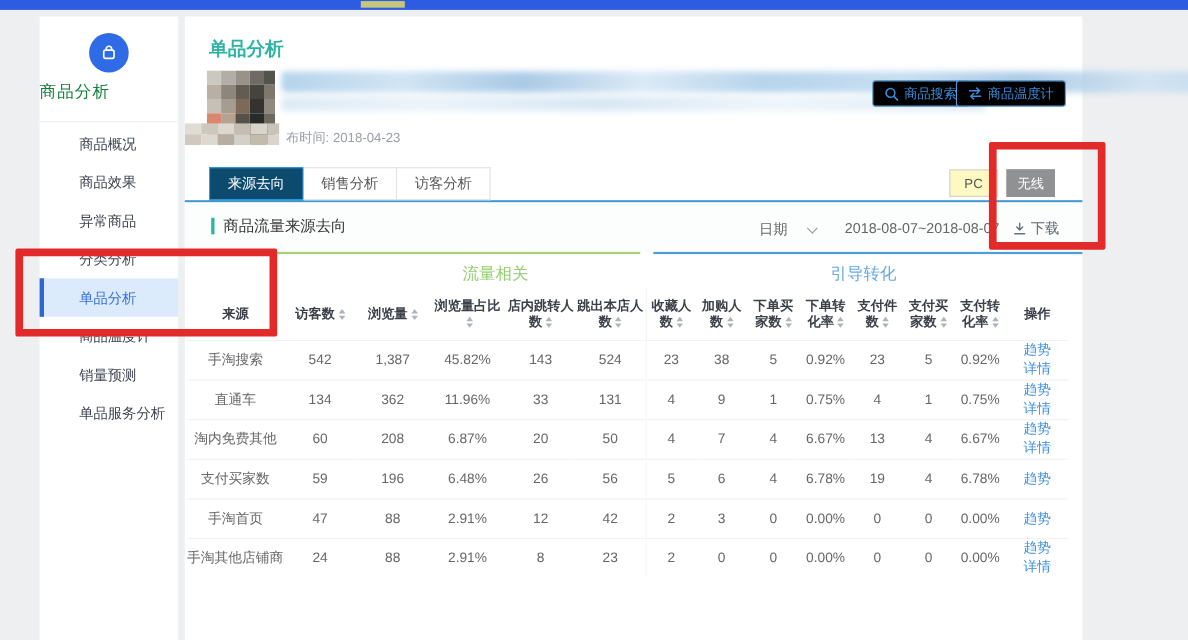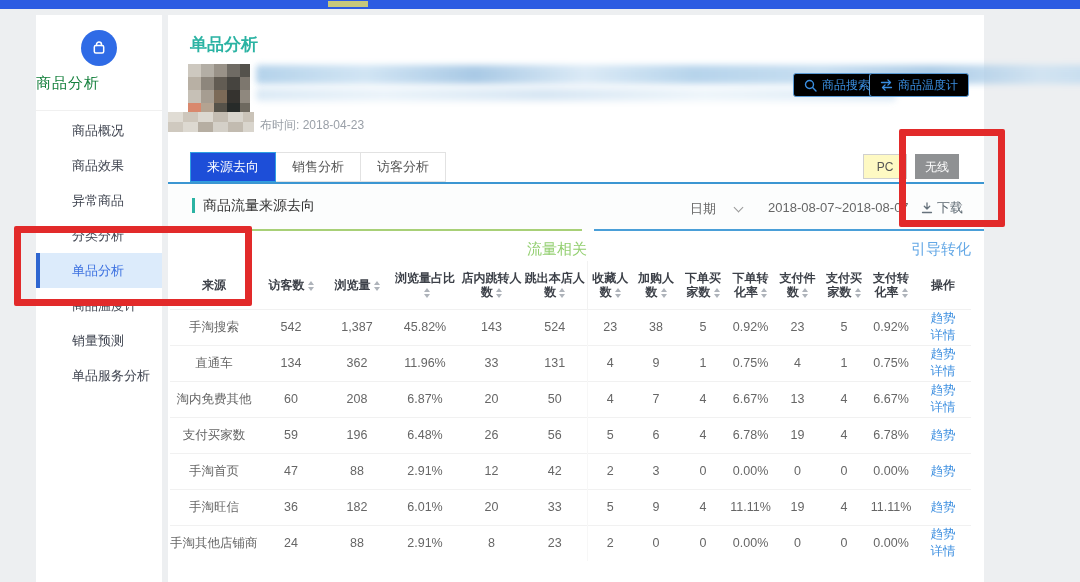--- a/index.html
+++ b/index.html
@@ -38,41 +38,41 @@
     padding:0 10px;background:#000000;border:1px solid #5b9bd5;border-radius:3px;color:#3a8ee0;font-size:12px;cursor:pointer;
     font-family:"Liberation Sans","DejaVu Sans",sans-serif}
   #btn-search{left:625px}
   #btn-thermo{left:701px}
 
   
   #tabs{position:absolute;left:22px;top:137px;display:flex;z-index:4}
   .tab{height:30px;line-height:28px;padding:0 16px;font-size:13px;color:#555;background:#fff;
     border:1px solid #e2e2e2;border-left:none;cursor:pointer}
   .tab:first-child{border-left:1px solid #e2e2e2}
-  .tab.active{background:#1d4ed8;border-color:#2e9fe2;color:#fff}
+  .tab.active{background:#0c4a6e;border-color:#2e9fe2;color:#fff}
   .dev{position:absolute;top:139px;width:44px;height:25px;line-height:25px;text-align:center;font-size:12px;cursor:pointer;z-index:4}
   #dev-pc{left:695px;background:#fef9c3;border:1px solid #d0d0d0;color:#555}
   #dev-wl{left:747px;background:#8f9193;color:#fff;border:1px solid #8f9193}
   #tab-underline{position:absolute;left:0;top:167px;width:816px;height:2px;background:#3b96d2}
 
   
   #toolbar{position:absolute;left:0;top:169px;width:816px;height:46px;background:#fcfdfd}
   .section-title{position:absolute;left:24px;top:14px;font-size:14px;font-weight:normal;color:#333;
     padding-left:8px;border-left:3px solid #2bb3a3;line-height:15px}
   .date-label{position:absolute;left:522px;top:16px;font-size:13px;color:#666;display:flex;align-items:center;gap:19px;cursor:pointer}
   .date-range{position:absolute;left:600px;top:16px;font-size:13px;color:#666}
   .download{position:absolute;left:753px;top:15px;font-size:13px;color:#5b6770;display:flex;align-items:center;gap:4px;cursor:pointer}
 
   
   #gline{position:absolute;left:2px;top:214px;width:412px;height:2px;background:#a8d077}
   #bline{position:absolute;left:426px;top:214px;width:390px;height:2px;background:#4a9fd8}
   #traffic-table{position:absolute;left:2px;top:216px;width:801px;border-collapse:collapse;table-layout:fixed}
   #traffic-table th,#traffic-table td{overflow:hidden}
   .blank-th{height:30px}
-  .group-th{height:30px;font-size:15px;font-weight:normal;text-align:right;vertical-align:bottom;padding-bottom:2px}
+  .group-th{height:30px;font-size:15px;font-weight:normal;text-align:center;vertical-align:bottom;padding-bottom:2px}
   .g-green{color:#93cf70;padding-left:56px}
   .g-blue{color:#64a8e6;padding-left:12px}
   .col-th{height:48px;font-size:12px;color:#3c4048;font-weight:bold;text-align:center;vertical-align:middle;padding:2px 1px;line-height:14px}
   .col-th.c6{border-left:1px solid #f2f2f2}
   #traffic-table tbody td{height:36px;border-top:1px solid #f1f1f1;text-align:center;font-size:12.5px;color:#666}
   #traffic-table tbody td.c6{border-left:1px solid #f7f7f7}
   td.src{color:#555;white-space:nowrap}
   .link{color:#3d8fe0;margin:0 3px;cursor:pointer;white-space:nowrap}
   .sort{display:inline-flex;flex-direction:column;vertical-align:middle;margin-left:3px;row-gap:2px}
   .sort i{display:block;width:0;height:0;border-left:3.5px solid transparent;border-right:3.5px solid transparent}
@@ -358,36 +358,20 @@
             <td class="c6">2</td>
             <td class="c7">3</td>
             <td class="c8">0</td>
             <td class="c9">0.00%</td>
             <td class="c10">0</td>
             <td class="c11">0</td>
             <td class="c12">0.00%</td>
             <td class="ops c13"><span class="link">趋势</span></td>
           </tr>
           <tr>
-            <td class="src c0">手淘旺信</td>
-            <td class="c1">36</td>
-            <td class="c2">182</td>
-            <td class="c3">6.01%</td>
-            <td class="c4">20</td>
-            <td class="c5">33</td>
-            <td class="c6">5</td>
-            <td class="c7">9</td>
-            <td class="c8">4</td>
-            <td class="c9">11.11%</td>
-            <td class="c10">19</td>
-            <td class="c11">4</td>
-            <td class="c12">11.11%</td>
-            <td class="ops c13"><span class="link">趋势</span></td>
-          </tr>
-          <tr>
             <td class="src c0">手淘其他店铺商品</td>
             <td class="c1">24</td>
             <td class="c2">88</td>
             <td class="c3">2.91%</td>
             <td class="c4">8</td>
             <td class="c5">23</td>
             <td class="c6">2</td>
             <td class="c7">0</td>
             <td class="c8">0</td>
             <td class="c9">0.00%</td>

